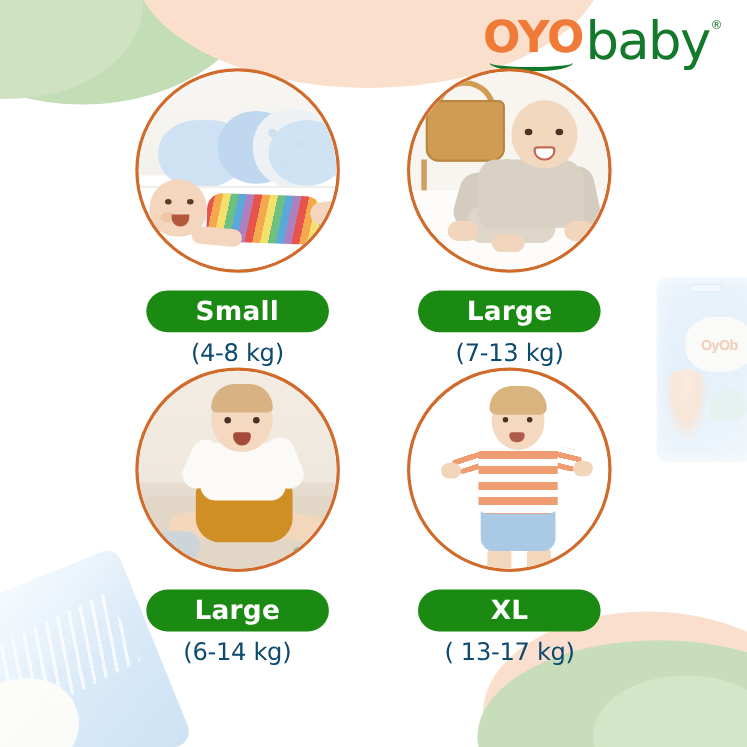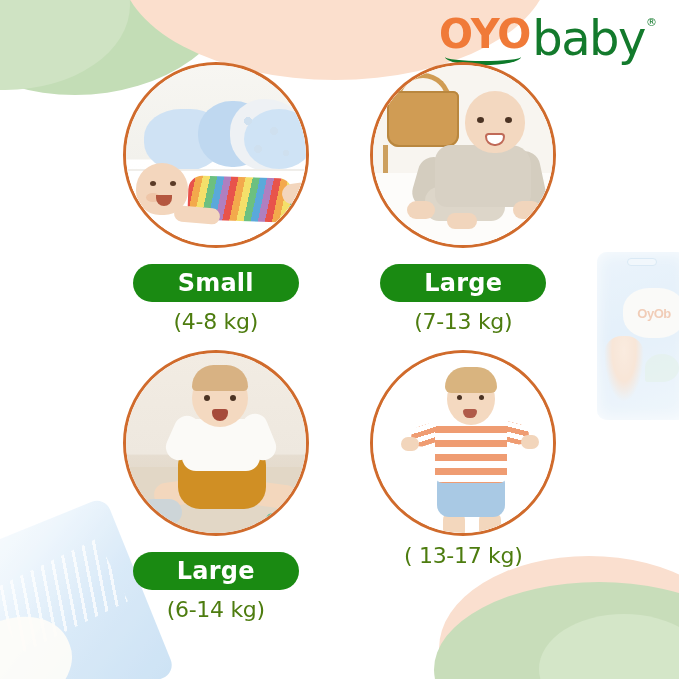--- a/index.html
+++ b/index.html
@@ -104,21 +104,20 @@
     font-size:11px; color:#137a2c; margin-top:3px; margin-left:1px;
     font-family:"DejaVu Sans", sans-serif;
   }
 
   
   #grid {
     position:absolute; left:0; top:62px; width:679px;
     display:grid;
     grid-template-columns:1fr 1fr;
     grid-template-rows:auto auto;
-    row-gap:16px;
     padding:0 92px;
   }
   .card { display:flex; flex-direction:column; align-items:center; }
 
   .photo-ring {
     width:186px; height:186px; border-radius:50%;
     border:3px solid #d06b2c;
     overflow:hidden; position:relative;
     background:#ffffff;
   }
@@ -129,21 +128,21 @@
     width:166px; height:38px;
     background:#1a8a12;
     border-radius:19px;
     display:flex; align-items:center; justify-content:center;
     color:#ffffff; font-weight:bold; font-size:24px;
     font-family:"DejaVu Sans", sans-serif;
     letter-spacing:.2px;
   }
   .weight {
     margin-top:7px;
-    font-size:22px; color:#4d7c0f;
+    font-size:22px; color:#0c4a6e;
     font-family:"DejaVu Sans", sans-serif;
     letter-spacing:-.3px;
   }
 
   
   
   .sc-small { background:linear-gradient(180deg,#f7f6f2 0%,#f2f1ec 52%,#ffffff 53%,#fdfdfd 100%); }
   .sc-small .pillowA{ position:absolute; left:18px; top:44px; width:80px; height:62px; background:#cfe2f4; border-radius:46% 42% 50% 46%; }
   .sc-small .pillowB{ position:absolute; left:72px; top:36px; width:70px; height:66px; background:#bfd8f0; border-radius:48%; }
   .sc-small .pillowC{ position:absolute; left:104px; top:34px; width:76px; height:72px; background:#eef1f4; border-radius:46% 54% 48% 50%; }
@@ -345,16 +344,17 @@
         <div class="handL"></div>
           <div class="handR"></div>
         <div class="shirt"></div>
         <div class="head"></div>
           <div class="hair"></div>
         <div class="eye1"></div>
           <div class="eye2"></div>
           <div class="mouth"></div>
       </div>
     </div>
+    <div class="size-pill">XL</div>
     <div class="weight">( 13-17 kg)</div>
   </div>
 
 </div>
 
 </body></html>

